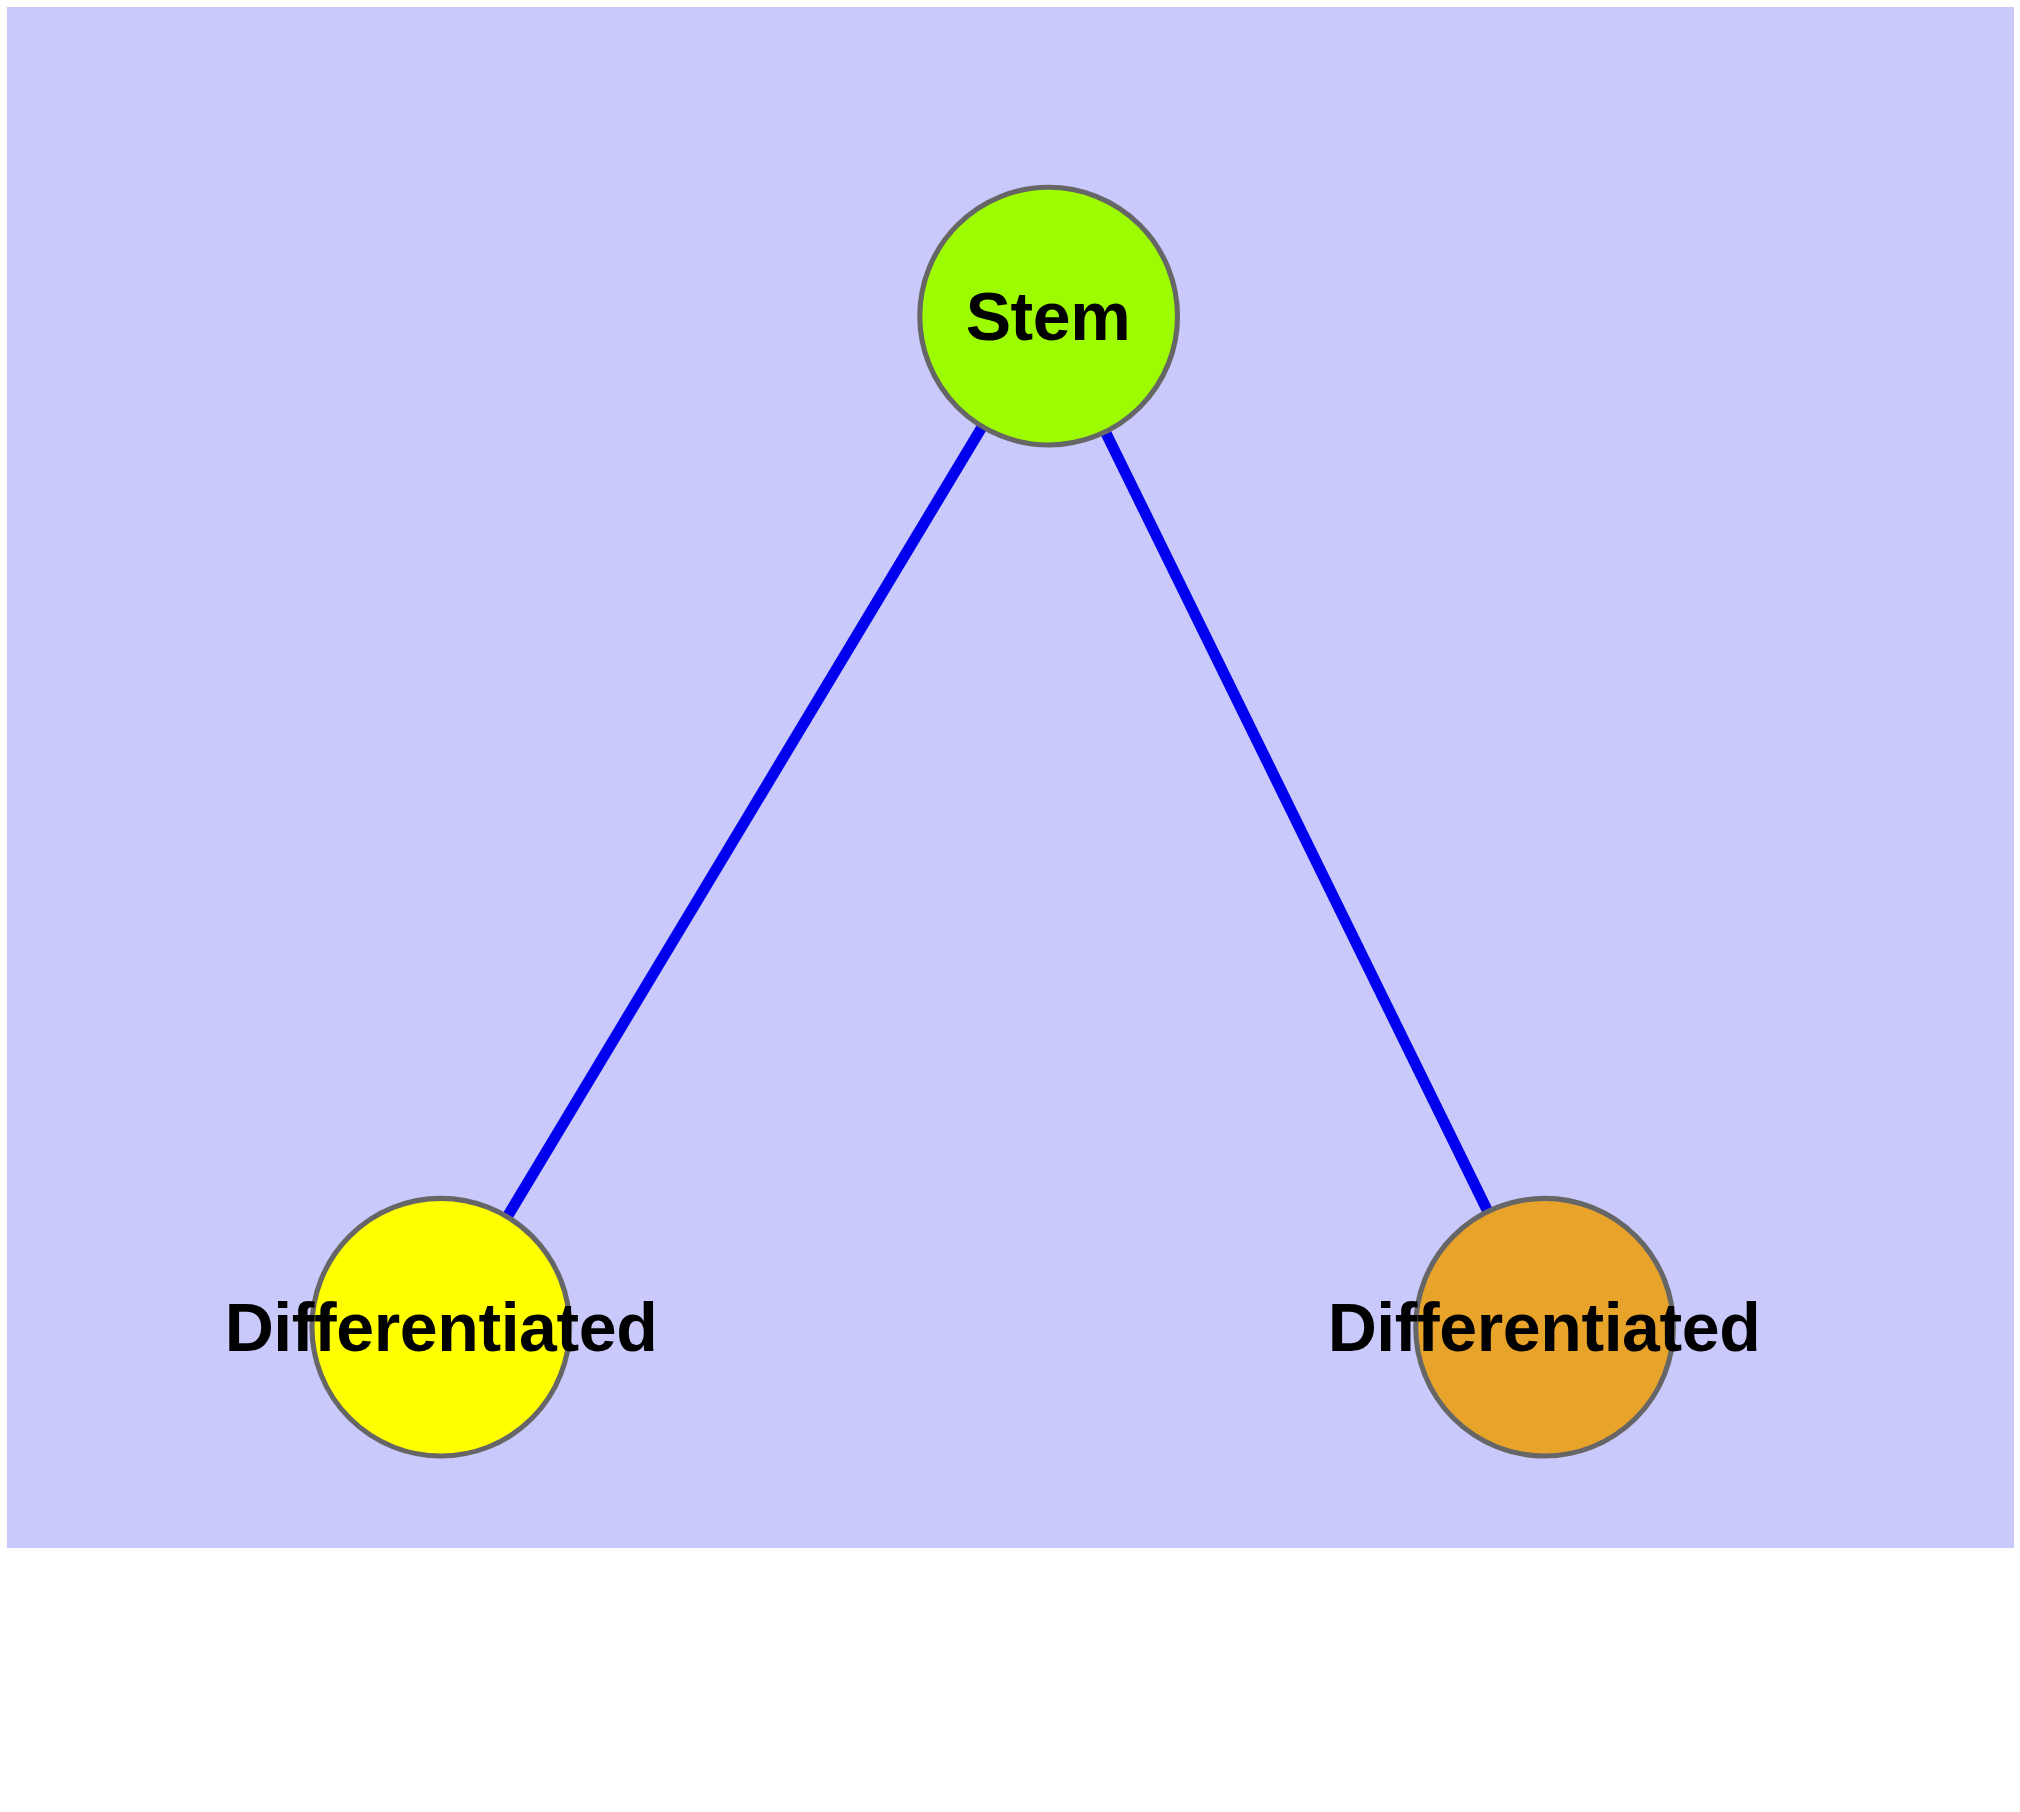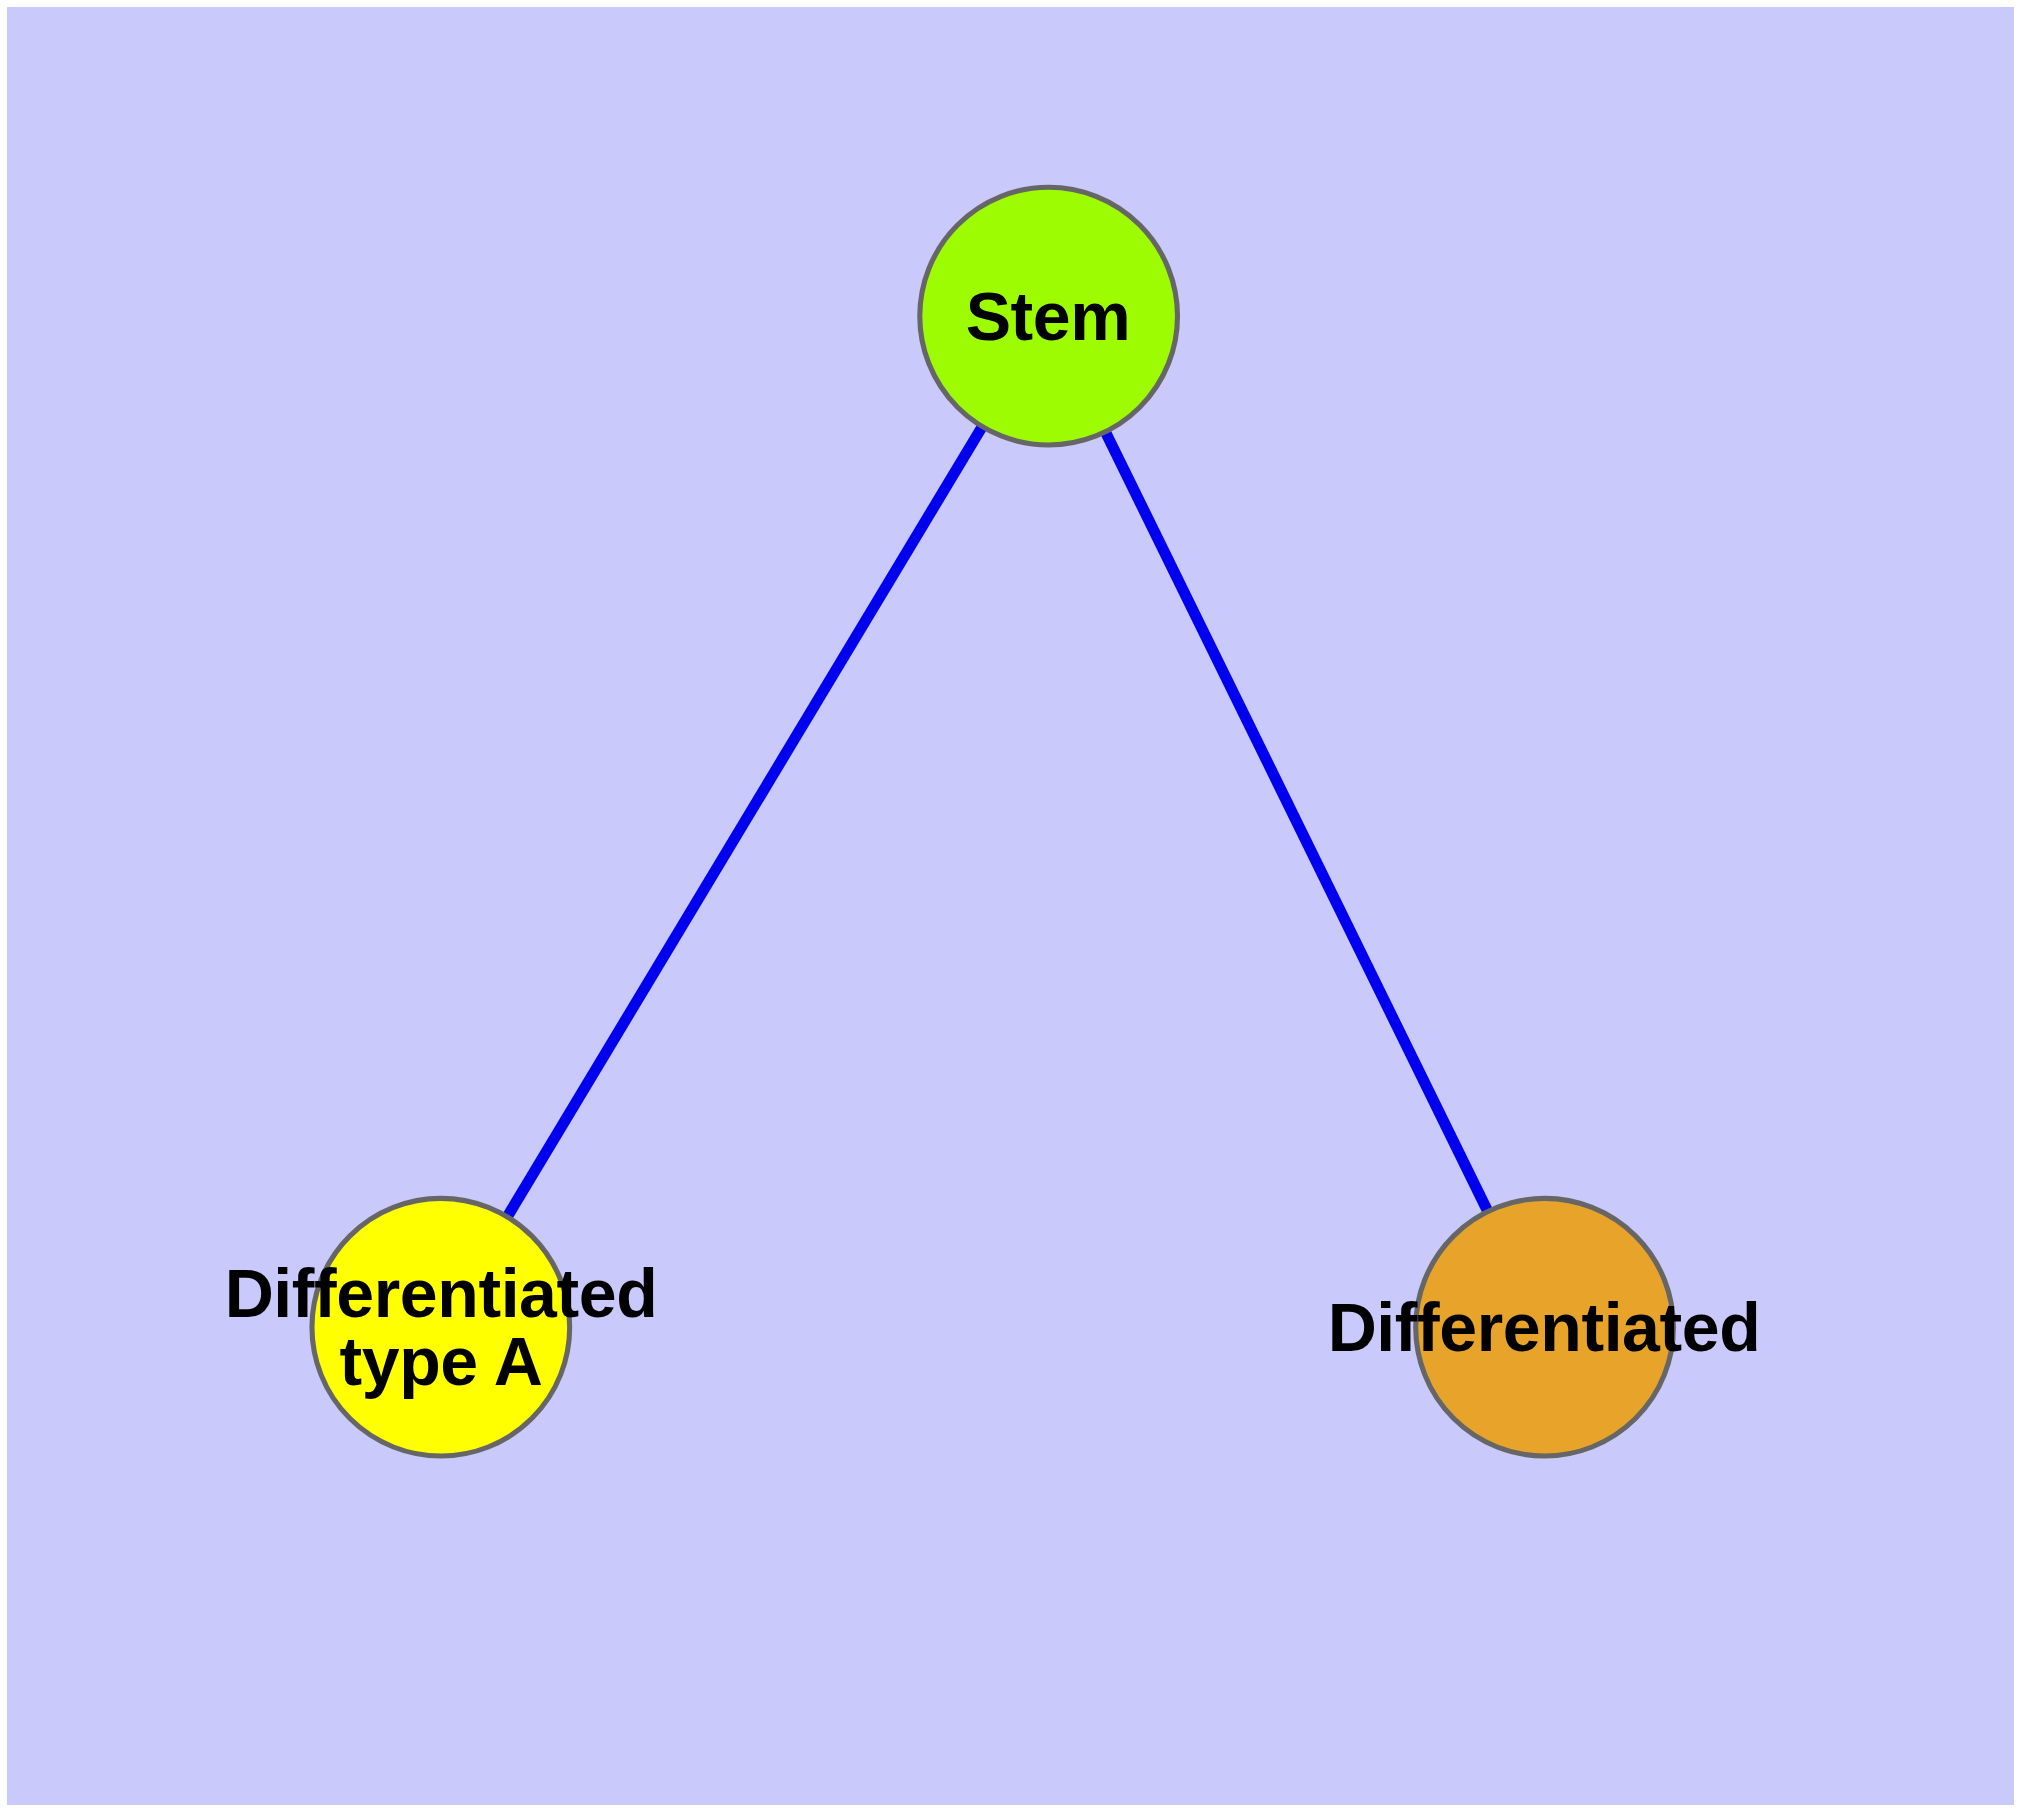--- a/index.html
+++ b/index.html
@@ -4,21 +4,21 @@
 <title>Cell Differentiation Graph</title>
 <style>
   html, body {
     margin: 0;
     padding: 0;
     background: #ffffff;
   }
   #canvas {
     position: relative;
     width: 2021px;
-    height: 1812px;
+    height: 1548px;
     overflow: hidden;
     font-family: "Liberation Sans", sans-serif;
     background: #ffffff;
   }
   #plot-area {
     position: absolute;
     left: 6.8px;
     top: 6.8px;
     width: 2007px;
     height: 1798px;
@@ -70,18 +70,18 @@
       </g>
     <g id="nodes-group">
         <circle cx="1237" cy="373" r="152" class="node-circle" fill="#9dfc02" stroke="#666666" stroke-width="6"></circle>
         <circle cx="520" cy="1566" r="152" class="node-circle" fill="#ffff00" stroke="#666666" stroke-width="6"></circle>
         <circle cx="1822" cy="1566" r="152" class="node-circle" fill="#e8a42a" stroke="#666666" stroke-width="6"></circle>
       </g>
   </svg>
 
   <div id="labels-layer">
       <div class="node-label" style="left: 1048px; top: 316px; color: rgb(0, 0, 0); font-size: 68px;"><span>Stem</span></div>
-      <div class="node-label" style="left: 441px; top: 1327px; color: rgb(0, 0, 0); font-size: 68px;"><span>Differentiated</span><br><span>type A</span></div>
+      <div class="node-label" style="left: 441px; top: 1327px; color: rgb(0, 0, 0); font-size: 68px;"><span>Differentiated</span><br></div>
       <div class="node-label" style="left: 1544px; top: 1327px; color: rgb(0, 0, 0); font-size: 68px;"><span>Differentiated</span><br></div>
     </div>
 
 </div>
 
 
 </body></html>

